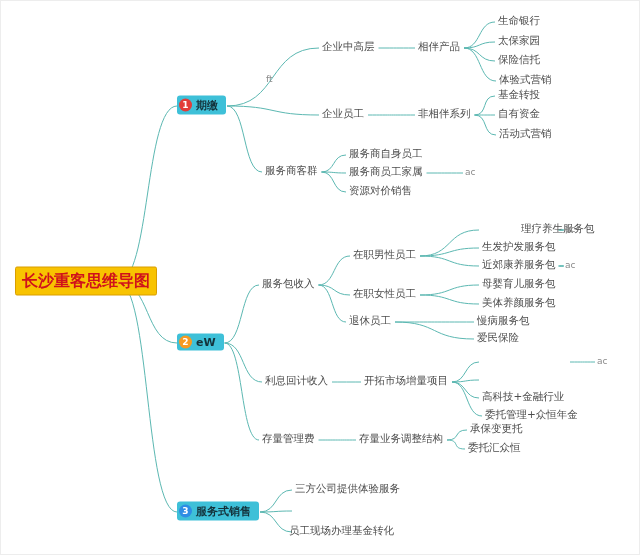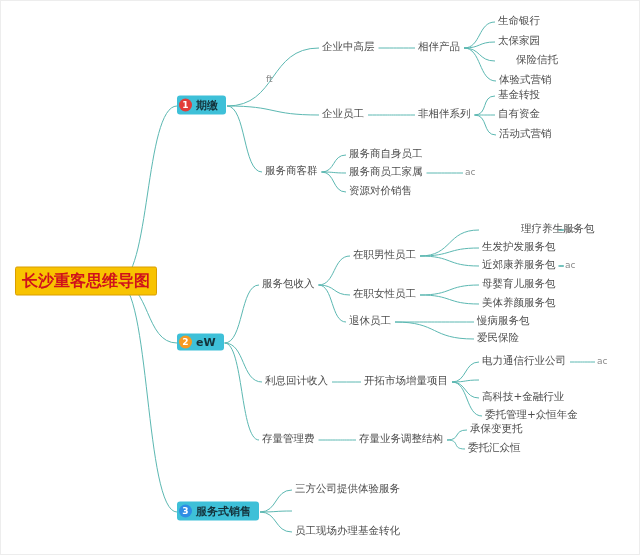--- a/index.html
+++ b/index.html
@@ -141,21 +141,21 @@
     </div>
     <div class="node text" style="left: 414px; top: 46px;">
       <span class="lab">相伴产品</span>
     </div>
     <div class="node text" style="left: 494px; top: 20px; align-items: flex-end;">
       <span class="lab">生命银行</span>
     </div>
     <div class="node text" style="left: 494px; top: 40px;">
       <span class="lab">太保家园</span>
     </div>
-    <div class="node text" style="left: 512px; top: 59px;">
+    <div class="node text" style="left: 494px; top: 59px;">
       <span class="lab">保险信托</span>
     </div>
     <div class="node text" style="left: 495px; top: 79px;">
       <span class="lab">体验式营销</span>
     </div>
     <div class="node text" style="left: 318px; top: 113px;">
       <span class="lab">企业员工</span>
     </div>
     <div class="node text" style="left: 414px; top: 113px;">
       <span class="lab">非相伴系列</span>
@@ -222,23 +222,20 @@
     </div>
     <div class="node text" style="left: 473px; top: 337px;">
       <span class="lab">爱民保险</span>
     </div>
     <div class="node text" style="left: 261px; top: 380px;">
       <span class="lab">利息回计收入</span>
     </div>
     <div class="node text" style="left: 360px; top: 380px;">
       <span class="lab">开拓市场增量项目</span>
     </div>
-    <div class="node text" style="left: 478px; top: 360px;">
-      <span class="lab">电力通信行业公司</span>
-    </div>
     <div class="node small" style="left: 594px; top: 360px;">
       <span class="lab">ac</span>
     </div>
     <div class="node text" style="left: 478px; top: 396px;">
       <span class="lab">高科技+金融行业</span>
     </div>
     <div class="node text" style="left: 481px; top: 414px;">
       <span class="lab">委托管理+众恒年金</span>
     </div>
     <div class="node text" style="left: 258px; top: 438px;">
@@ -249,16 +246,16 @@
     </div>
     <div class="node text" style="left: 466px; top: 428px;">
       <span class="lab">承保变更托</span>
     </div>
     <div class="node text" style="left: 464px; top: 447px;">
       <span class="lab">委托汇众恒</span>
     </div>
     <div class="node text" style="left: 291px; top: 488px;">
       <span class="lab">三方公司提供体验服务</span>
     </div>
-    <div class="node text" style="left: 291px; top: 530px; justify-content: flex-end;">
+    <div class="node text" style="left: 285px; top: 530px; justify-content: flex-end;">
       <span class="lab">员工现场办理基金转化</span>
     </div>
   </div>
 
 </body></html>

